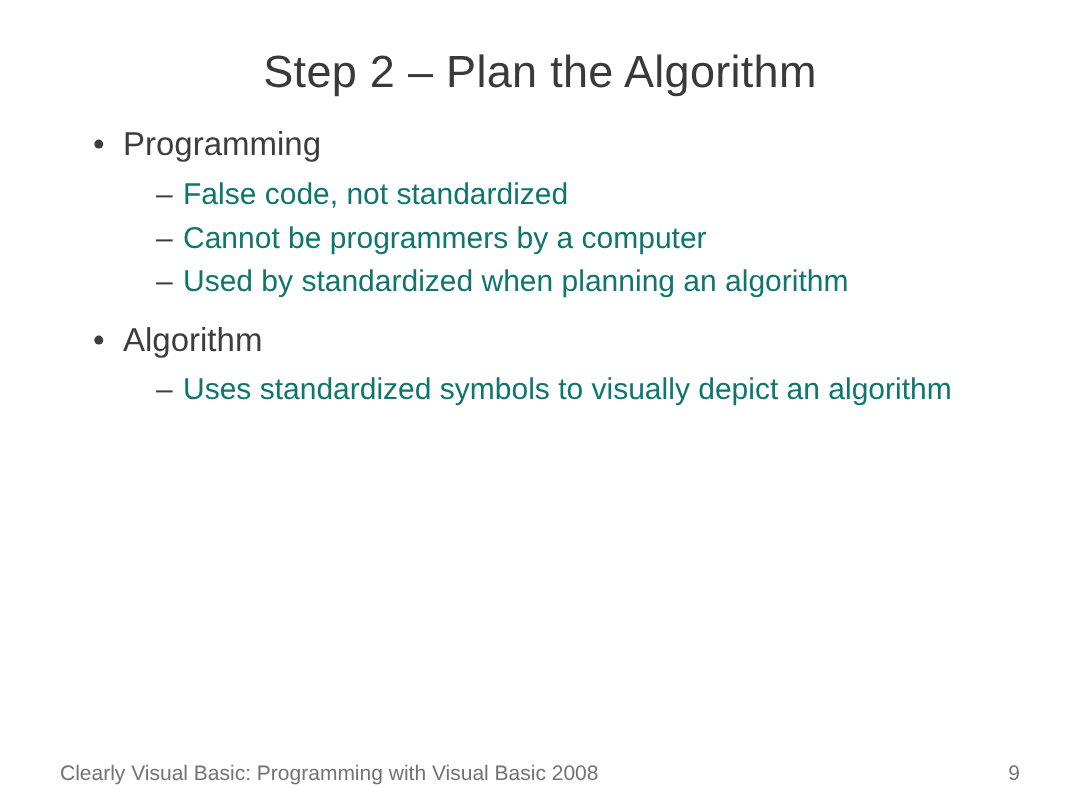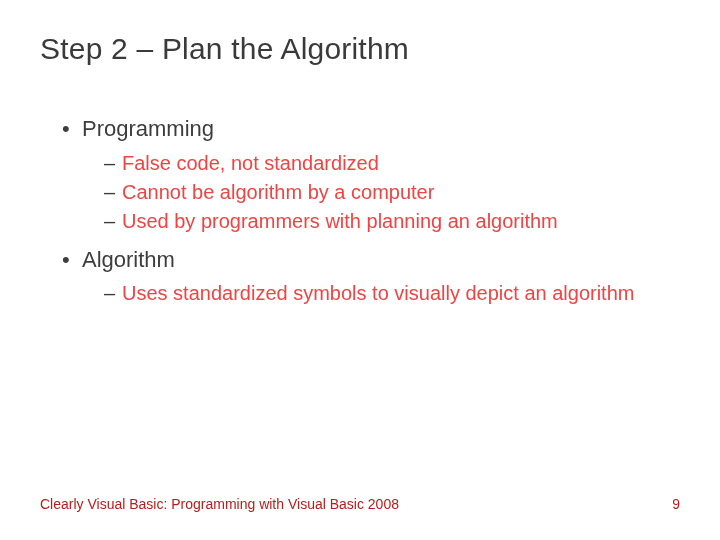--- a/index.html
+++ b/index.html
@@ -5,24 +5,25 @@
   * { margin: 0; padding: 0; box-sizing: border-box; }
   html, body { width: 720px; height: 540px; }
   body {
     font-family: Arial, Helvetica, sans-serif;
     background: #fff;
     color: #3f3f3f;
     position: relative;
     padding: 32px 40px 0 40px;
   }
   .title {
+    text-align: center;
     font-size: 30px;
     font-weight: 400;
     color: #3a3a3a;
-    margin-bottom: 48px;
+    margin-bottom: 15px;
     letter-spacing: 0.2px;
   }
   ul.top {
     list-style: none;
     padding-left: 22px;
   }
   ul.top > li {
     font-size: 22px;
     color: #3d3d3d;
     margin-bottom: 6px;
@@ -39,58 +40,58 @@
     color: #3d3d3d;
   }
   ul.sub {
     list-style: none;
     padding-left: 22px;
     margin-top: 6px;
     margin-bottom: 10px;
   }
   ul.sub > li {
     font-size: 20px;
-    color: #ef4444;
+    color: #0f766e;
     position: relative;
     padding-left: 18px;
     line-height: 1.35;
     margin-bottom: 2px;
   }
   ul.sub > li::before {
     content: "–";
     position: absolute;
     left: 0;
     top: 0;
     font-size: 20px;
     color: #3d3d3d;
   }
   .footer {
     position: absolute;
-    bottom: 28px;
+    bottom: 17px;
     left: 40px;
     right: 40px;
     display: flex;
     justify-content: space-between;
     align-items: baseline;
     font-size: 14px;
-    color: #b91c1c;
+    color: #737373;
   }
 </style>
 </head>
 <body>
 
 <h1 class="title">Step 2 – Plan the Algorithm</h1>
 
 <ul class="top">
   <li>
     <span>Programming</span>
     <ul class="sub">
       <li>False code, not standardized</li>
-      <li>Cannot be algorithm by a computer</li>
-      <li>Used by programmers with planning an algorithm</li>
+      <li>Cannot be programmers by a computer</li>
+      <li>Used by standardized when planning an algorithm</li>
     </ul>
   </li>
   <li>
     <span>Algorithm</span>
     <ul class="sub">
       <li>Uses standardized symbols to visually depict an algorithm</li>
     </ul>
   </li>
 </ul>
 

